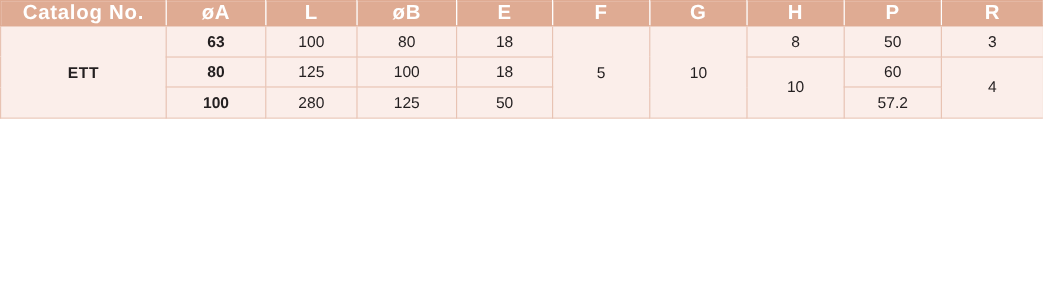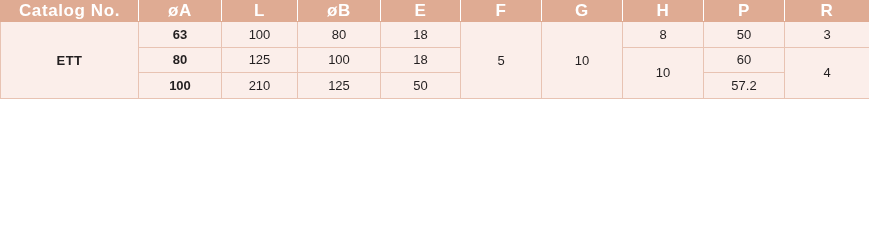--- a/index.html
+++ b/index.html
@@ -100,19 +100,19 @@
       <td class="cell-bold">80</td>
       <td>125</td>
       <td>100</td>
       <td>18</td>
       <td rowspan="2">10</td>
       <td>60</td>
       <td rowspan="2">4</td>
     </tr>
     <tr>
       <td class="cell-bold">100</td>
-      <td>210</td>
+      <td>280</td>
       <td>125</td>
       <td>50</td>
       <td>57.2</td>
     </tr>
   </tbody>
 </table>
 
 </body></html>

